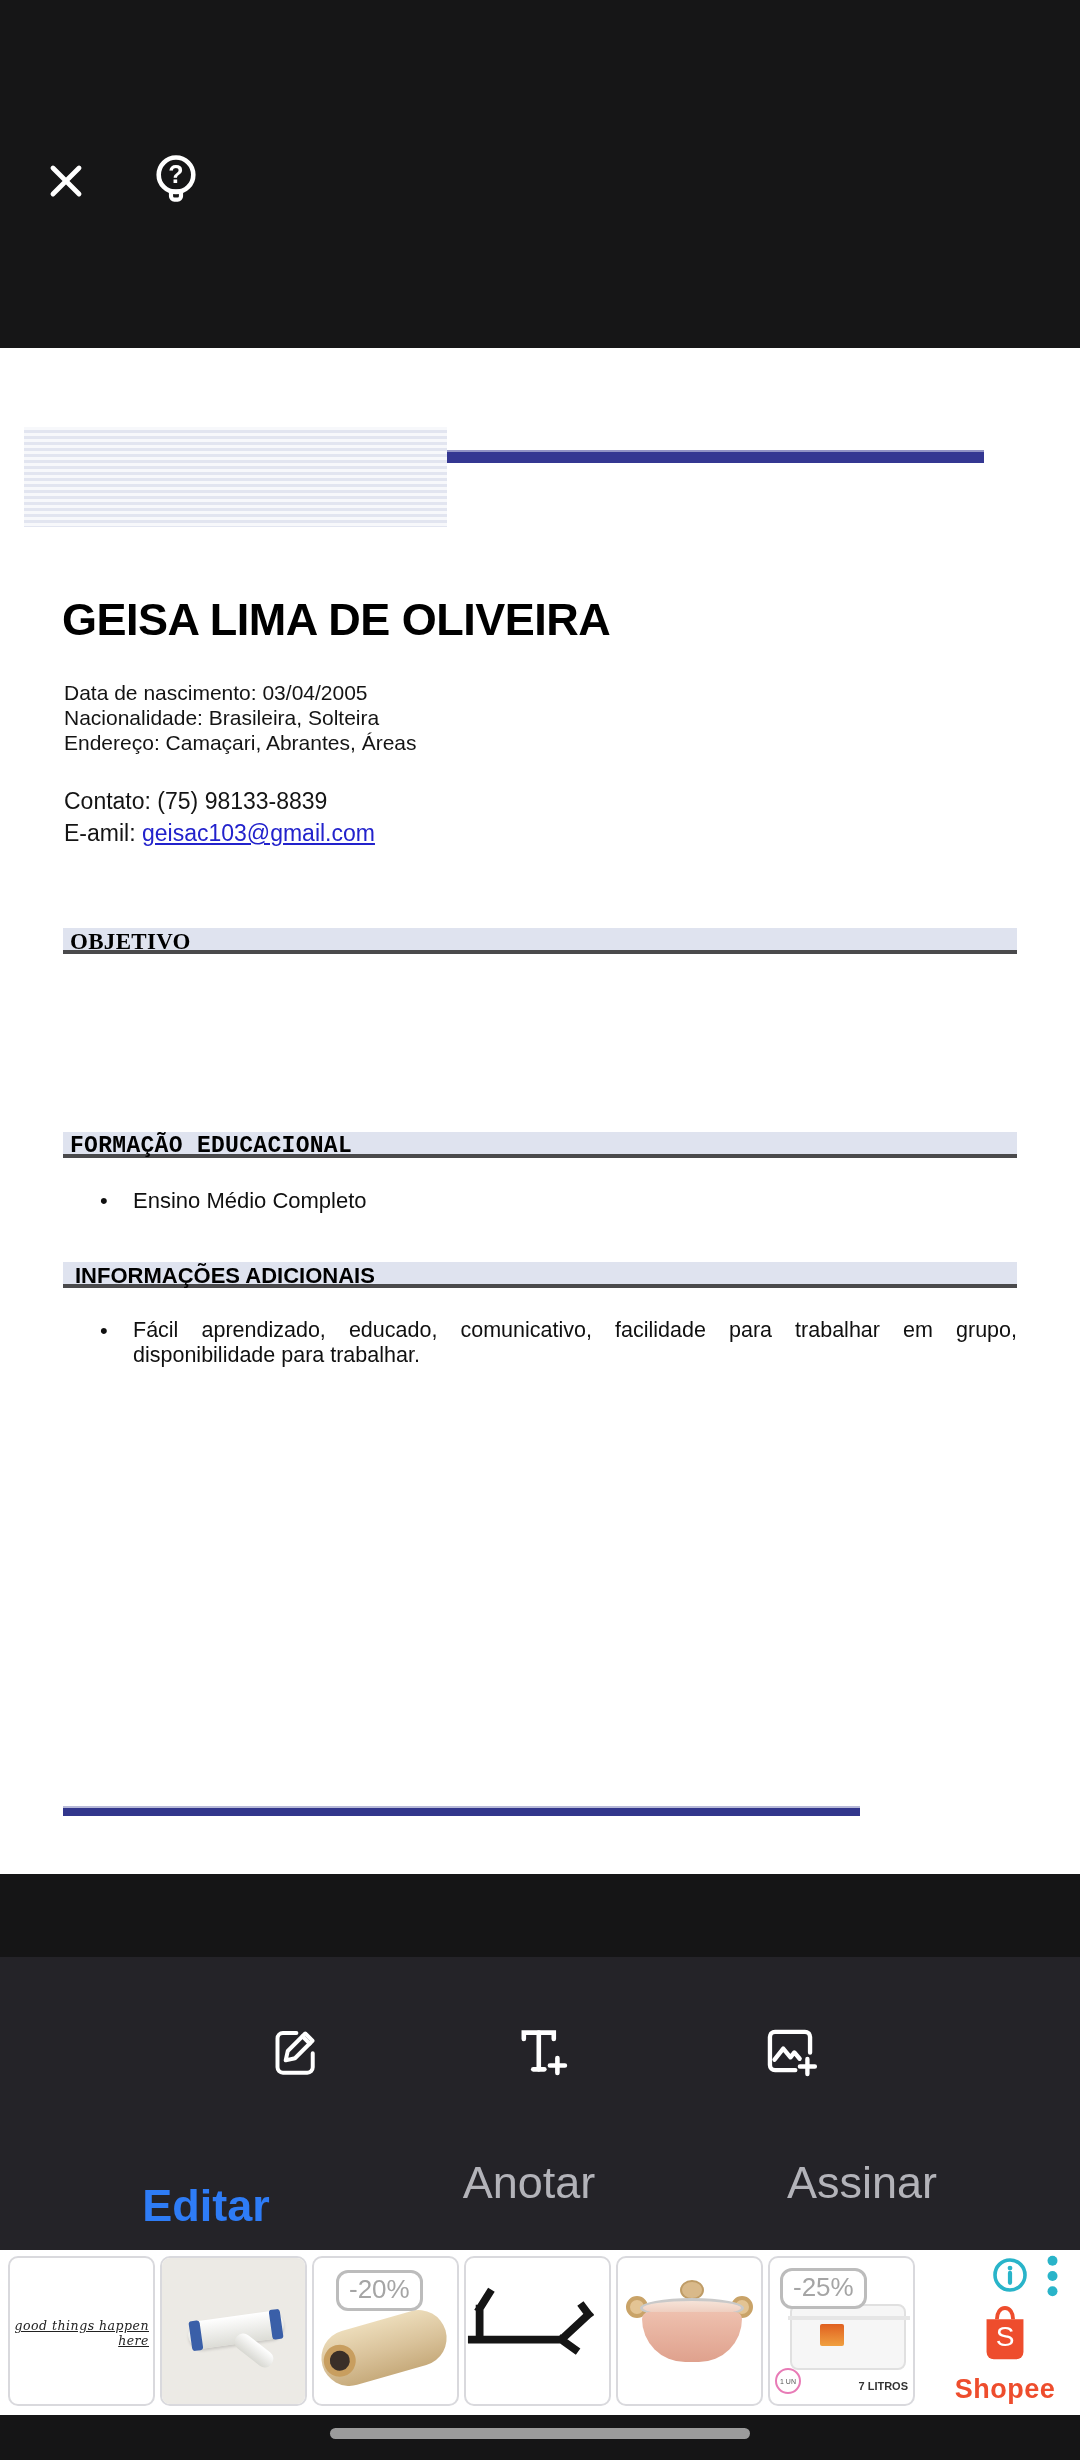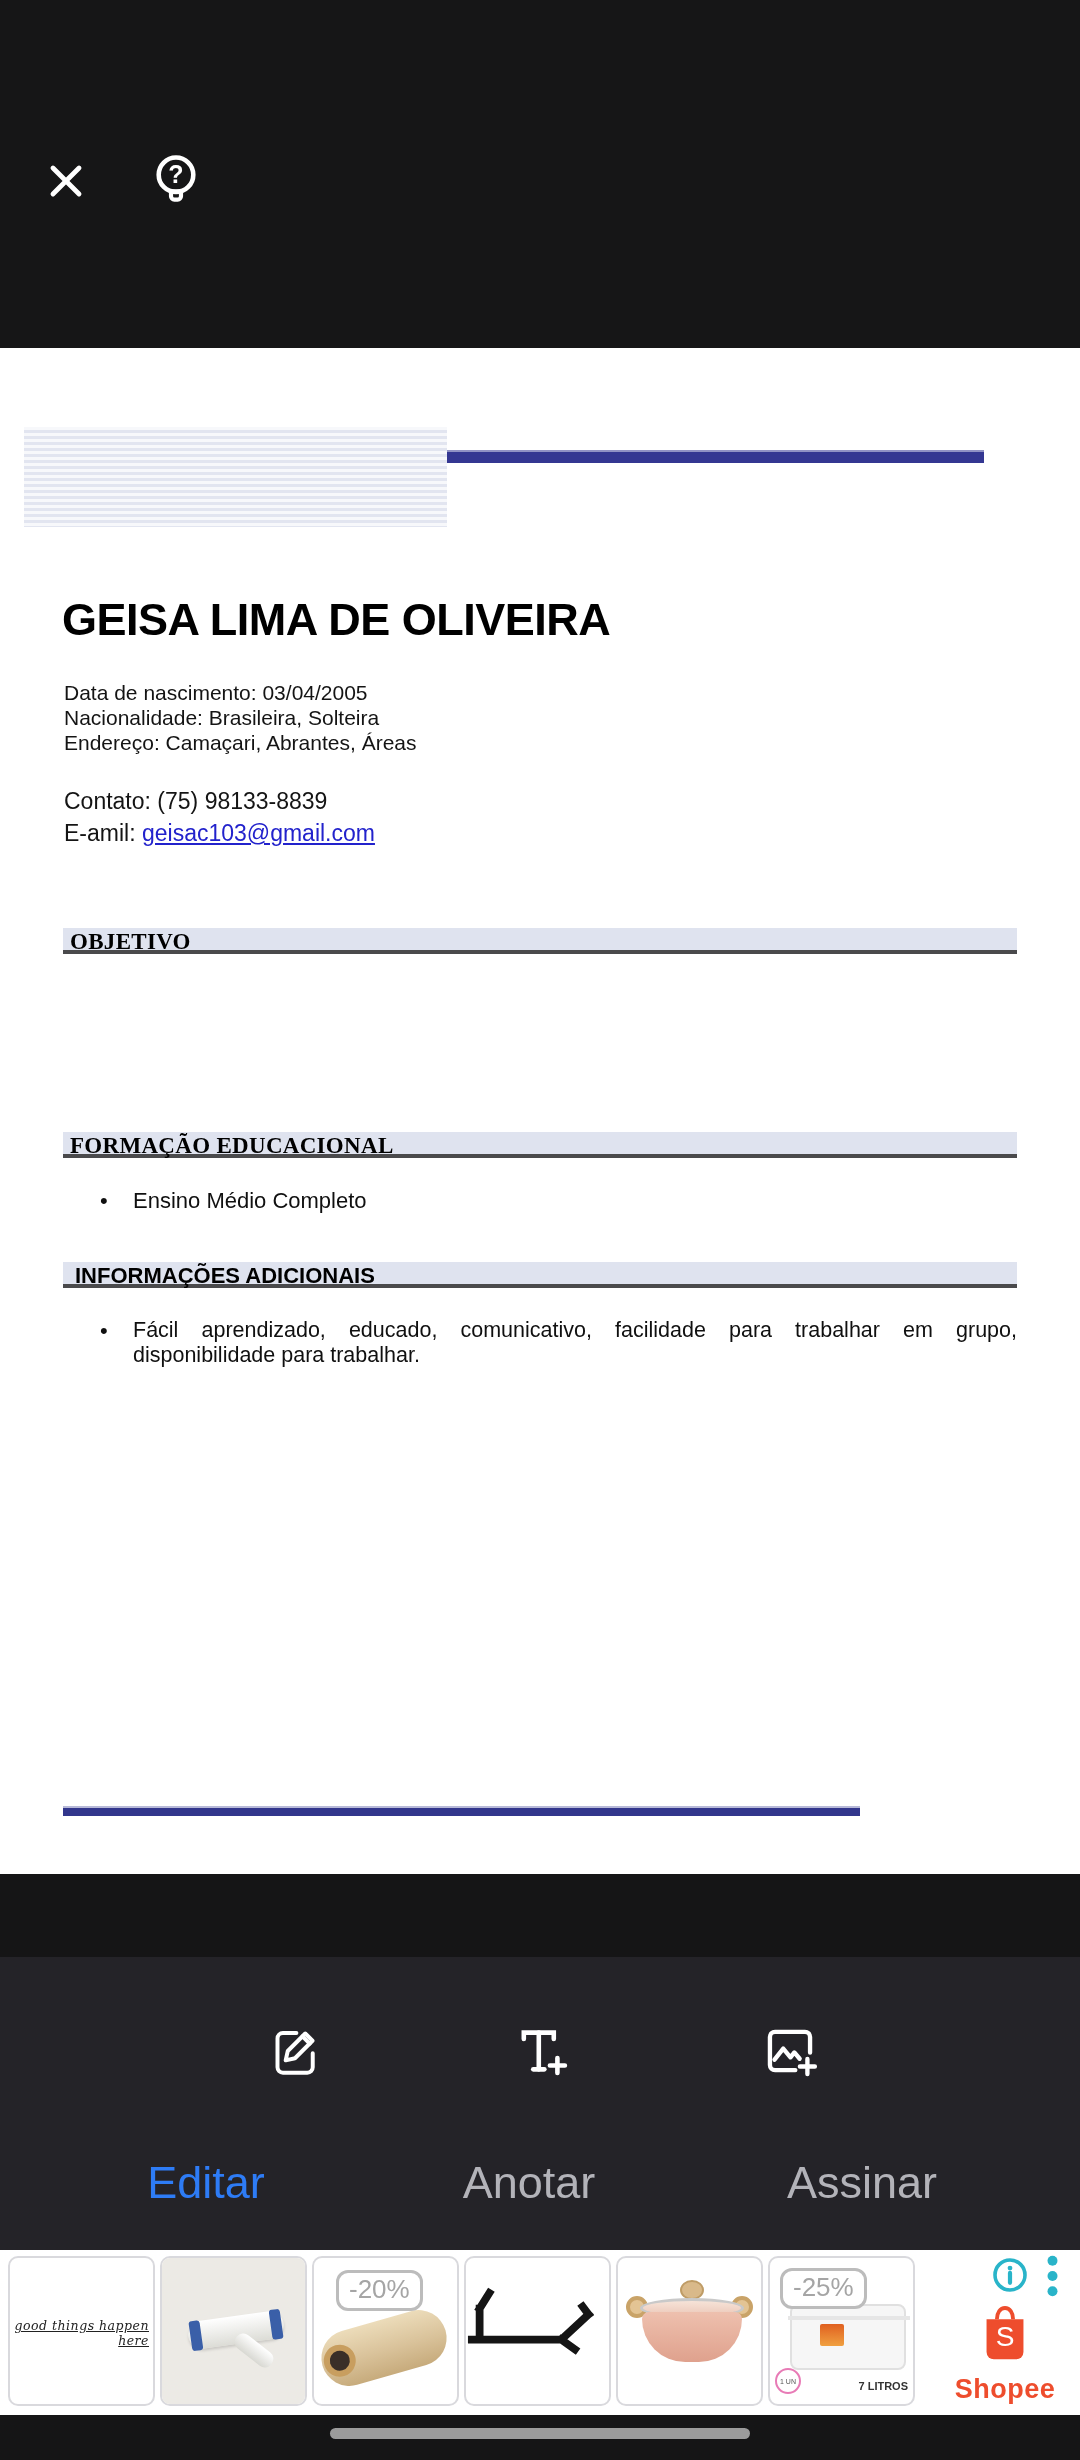--- a/index.html
+++ b/index.html
@@ -23,21 +23,21 @@
     letter-spacing:-0.5px; color:#000; white-space:nowrap; }
   .info-block { position:absolute; left:64px; top:332px; font-size:21px; line-height:25px; color:#141414; }
   .contact-line { position:absolute; left:64px; top:440px; font-size:23px; color:#141414; }
   .email-line { position:absolute; left:64px; top:472px; font-size:23px; color:#141414; }
   .email-link { color:#2222cc; text-decoration:underline; }
   .sec-bar { position:absolute; left:63px; width:954px; height:26px; background:#dfe3ef;
     border-bottom:4px solid #4a4a4c; padding:1px 0 0 7px; }
   .sec-bar.serif { font-family:"Liberation Serif", serif; font-size:23px; font-weight:bold; letter-spacing:0.3px; }
   .sec-bar.sans  { font-size:22px; font-weight:bold; letter-spacing:0px; }
   #bar-objetivo  { top:580px; }
-  #bar-formacao  { top:784px; }
+  #bar-formacao  { top:784px;font-family:Liberation Mono, monospace; }
   #bar-adicionais{ top:914px;padding-left:12px; }
   .para-objetivo { position:absolute; left:108px; top:634px; width:845px; font-size:24px;
     line-height:30px; letter-spacing:-0.3px; color:#101010; }
   .bullet-row { position:absolute; display:flex; }
   .bullet-row .dot { width:33px; font-size:22px; }
   .bullet-row .dot::before { content:"•"; }
   #bullet-formacao { left:100px; top:840px; font-size:22px; color:#101010; }
   #bullet-adicionais { left:100px; top:970px; width:917px; font-size:21.5px; line-height:25px; color:#101010; }
   #bullet-adicionais .btxt { text-align:justify; width:884px; }
   .blue-bar-bottom { position:absolute; left:63px; top:1458px; width:797px; height:10px;
@@ -45,21 +45,21 @@
 
   
   .gap { position:absolute; left:0; top:1874px; width:1080px; height:83px; background:#151516; }
   .toolbar { position:absolute; left:0; top:1957px; width:1080px; height:293px; background:#242328; }
   .tool-ic { position:absolute; top:65px; width:60px; height:60px; background:none; border:none; cursor:pointer; }
   #tool-edit  { left:265px; }
   #tool-text  { left:510px; }
   #tool-image { left:760px; }
   .tab { position:absolute; top:200px; transform:translateX(-50%); background:none; border:none;
     font-family:"Liberation Sans", sans-serif; font-size:45px; color:#b3b3b9; cursor:pointer; }
-  .tab.active { color:#2e7cf6; font-weight:400; }
+  .tab.active { color:#2e7cf6; font-weight:700;margin-top:23px; }
   #tab-editar  { left:206px; }
   #tab-anotar  { left:529px; }
   #tab-assinar { left:862px; }
 
   
   .adbar { position:absolute; left:0; top:2250px; width:1080px; height:165px; background:#ffffff; }
   .ad-card { position:absolute; top:6px; width:147px; height:150px; background:#fff;
     border:2px solid #d9d9dd; border-radius:10px; overflow:hidden; cursor:pointer; }
   .ad-card:nth-of-type(1){ left:8px; }   .ad-card:nth-of-type(2){ left:160px; }
   .ad-card:nth-of-type(3){ left:312px; } .ad-card:nth-of-type(4){ left:464px; }

